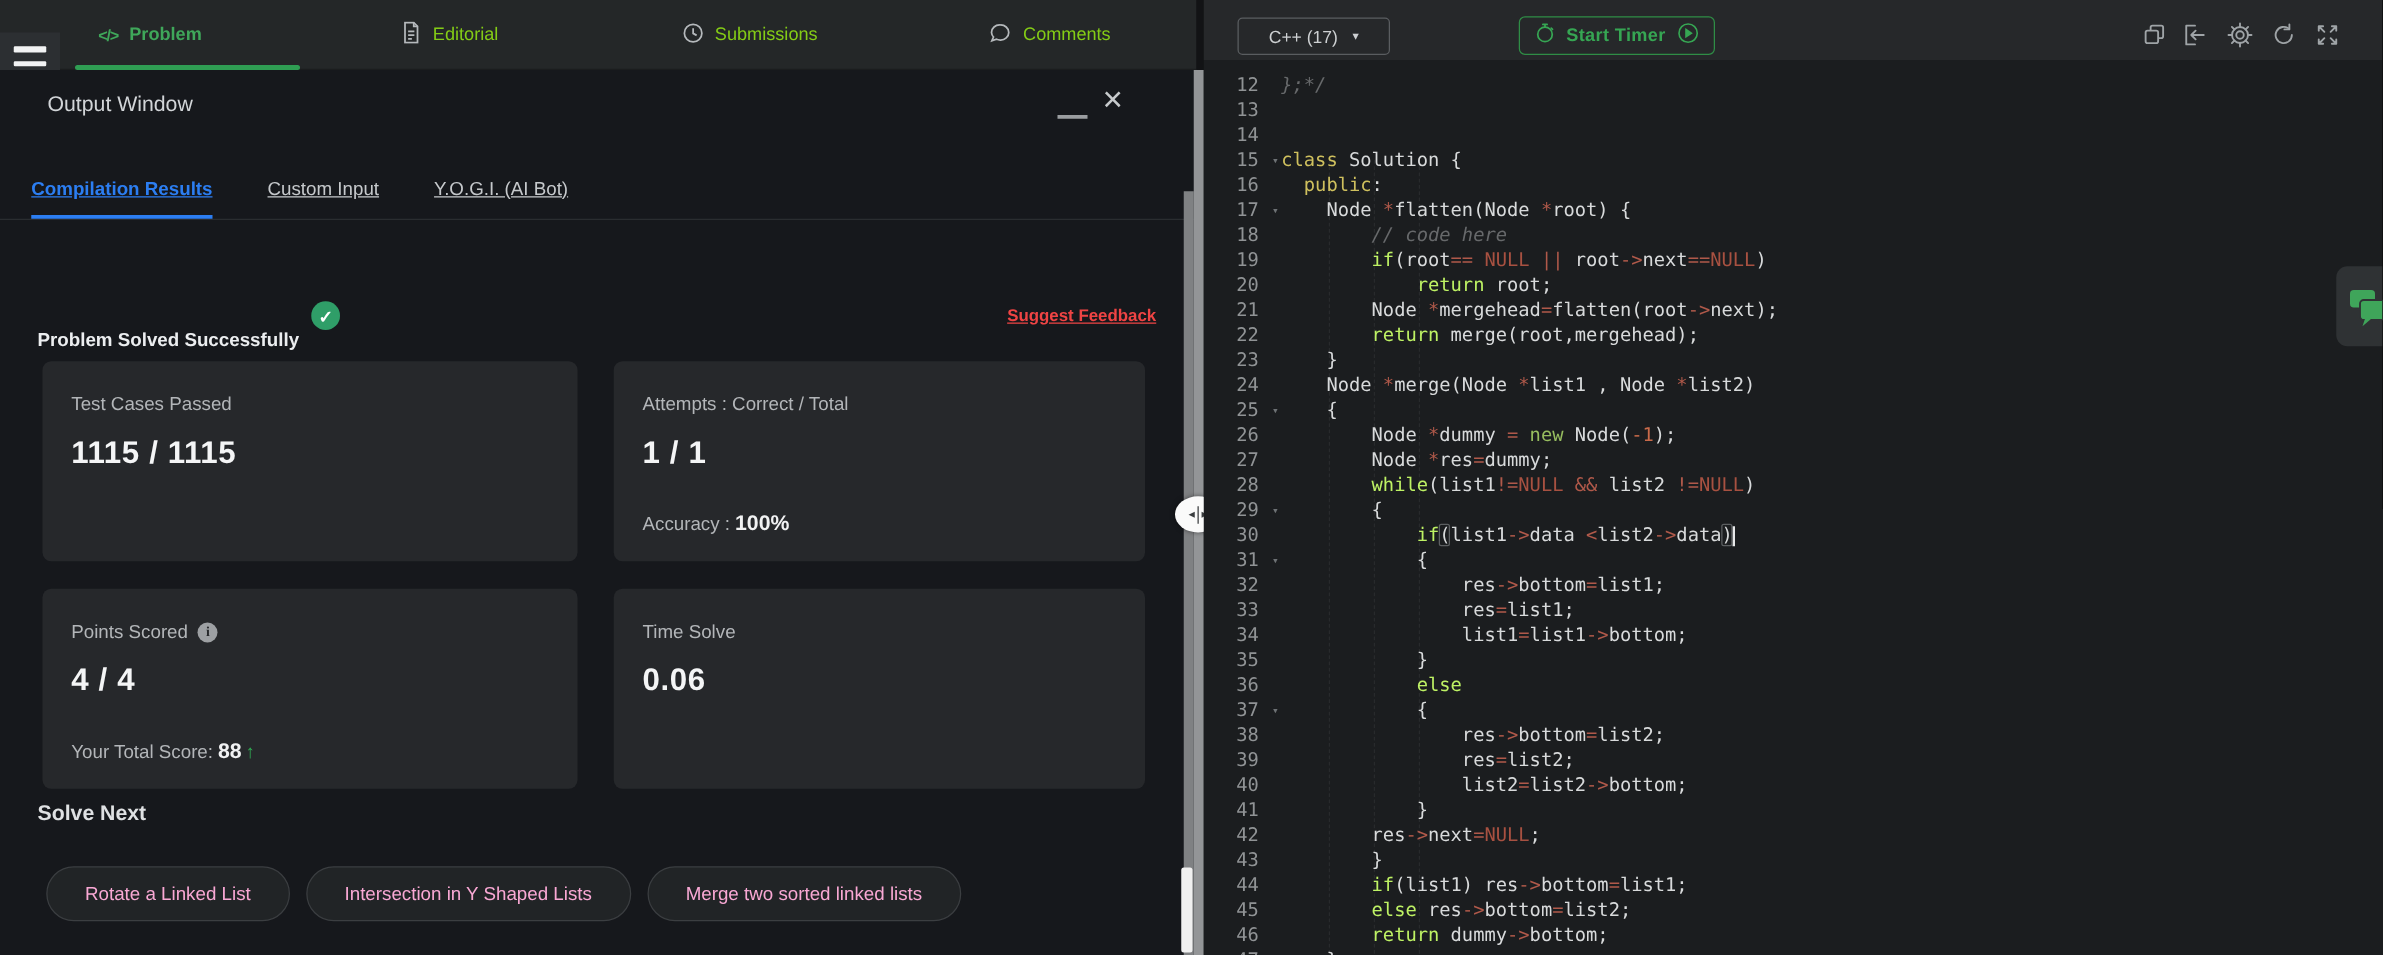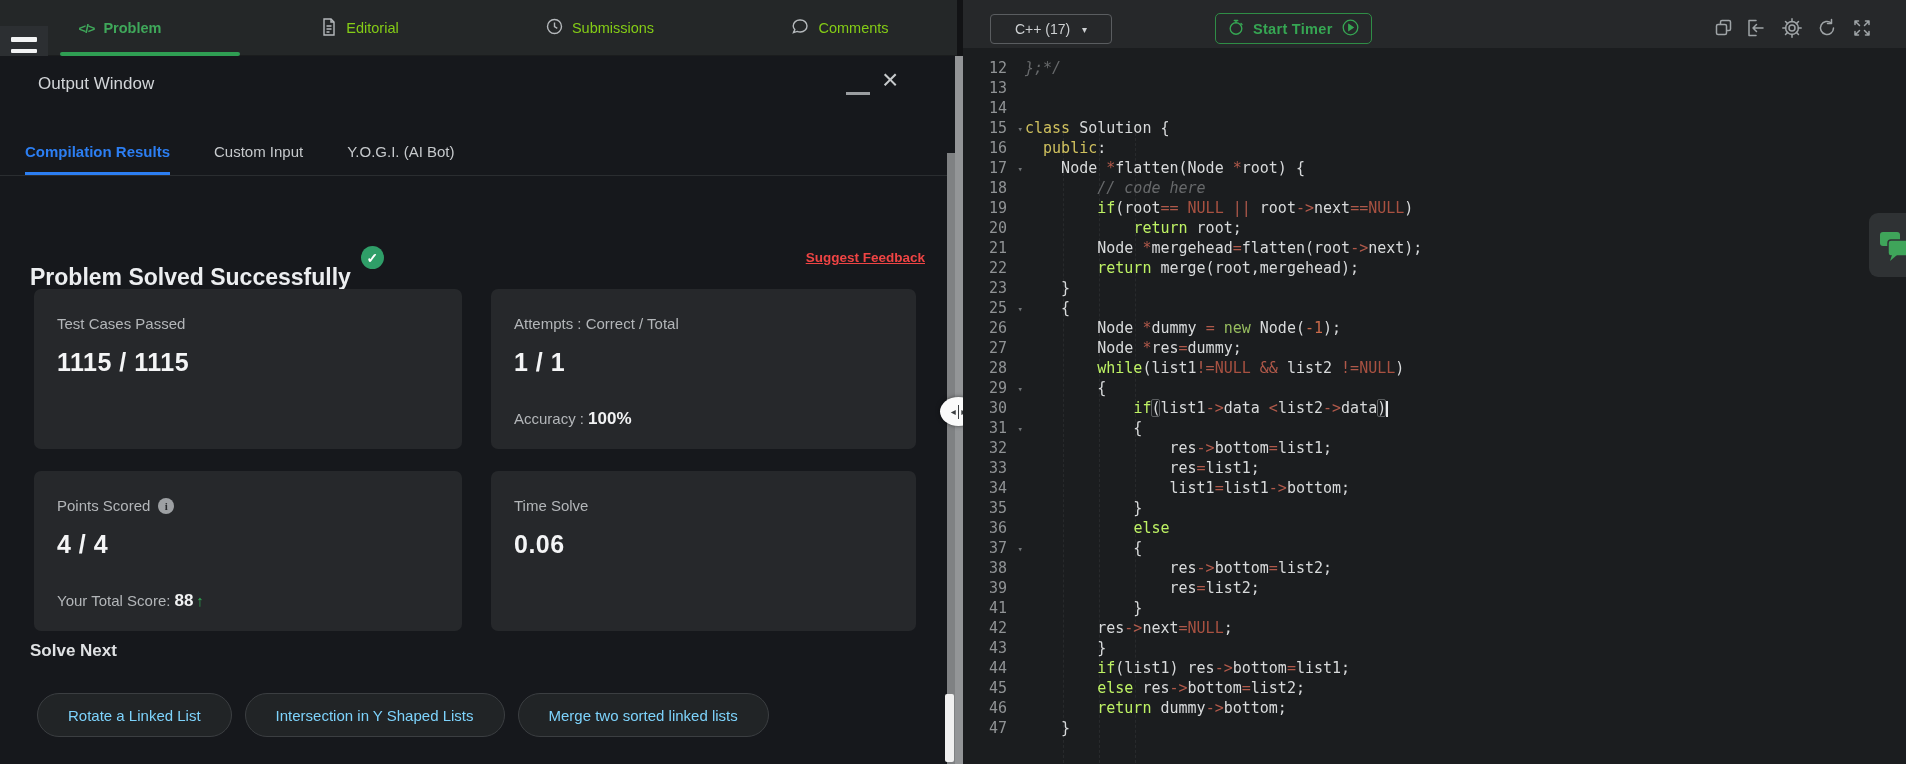--- a/index.html
+++ b/index.html
@@ -17,40 +17,40 @@
   #hamburger-box { position:absolute; left:0; top:26px; width:48px; height:50px; background:#2c2f32; display:flex; flex-direction:column; justify-content:center; gap:7px; padding:0 11px; cursor:pointer; }
   #hamburger-box i { display:block; height:4.5px; background:#f2f3f4; border-radius:1px; }
 
   
   #output-panel { position:absolute; left:0; top:56px; width:957px; height:708px; background:#16181c; }
   #ow-title { position:absolute; left:38px; top:18px; font-size:17px; color:#d2d5d8; }
   #ow-min { position:absolute; left:846px; top:30px; width:24px; height:10px; cursor:pointer; }
   #ow-min i { display:block; margin-top:6px; height:2.5px; background:#9a9da0; }
   #ow-close { position:absolute; left:882px; top:8px; font-size:28px; color:#c7cacc; cursor:pointer; font-weight:300; }
   #ow-tabs { position:absolute; left:0; top:74px; width:100%; height:46px; display:flex; gap:44px; padding-left:25px; border-bottom:1px solid #2a2d30; }
-  .ow-tab { height:100%; display:flex; align-items:center; color:#c6c9cc; font-size:15px; cursor:pointer; border-bottom:3px solid transparent; }
+  .ow-tab { height:100%; display:flex; align-items:center; color:#c6c9cc; font-size:15px; cursor:pointer; border-bottom:3px solid transparent;text-decoration:underline; }
   .ow-tab.active { color:#2c7ef2; font-weight:bold; border-bottom-color:#2c7ef2; }
 
   #status-row { position:absolute; left:30px; top:168px; width:895px; display:flex; align-items:center; }
-  #status-text { font-size:23px; font-weight:bold; color:#eceef0;margin-top:40px; }
+  #status-text { font-size:15px; font-weight:bold; color:#eceef0;margin-top:40px; }
   .check-circle { display:inline-flex; width:23px; height:23px; margin-left:10px; background:#2f9e68; border-radius:50%; color:#fff; font-size:14px; align-items:center; justify-content:center; font-weight:bold; }
   #feedback-link { margin-left:auto; font-size:13.5px; font-weight:bold; color:#ef4444; text-decoration:underline; cursor:pointer; }
 
   #cards { position:absolute; left:34px; top:233px; width:882px; display:grid; grid-template-columns:428px 425px; grid-auto-rows:160px; column-gap:29px; row-gap:22px; }
   .card { position:relative; background:#26282b; border-radius:7px; padding:26px 23px; }
   .card .label { font-size:15px; color:#b3b6b9; display:flex; align-items:center; gap:8px; }
   .card .value { margin-top:16px; font-size:25px; font-weight:bold; color:#f4f5f6; letter-spacing:.5px; }
   .card .sub { position:absolute; left:23px; bottom:20px; font-size:15px; color:#b3b6b9; }
   .card .sub b { color:#f1f2f3; font-size:17px; font-weight:bold; margin-left:4px; }
   .info-circle { display:inline-flex; width:16px; height:16px; background:#9da0a3; border-radius:50%; color:#26282b; font-size:11px; font-weight:bold; align-items:center; justify-content:center; font-family:"Liberation Serif", serif; cursor:pointer; }
   .up-arrow { color:#2fab52; font-weight:bold; margin-left:3px; font-size:15px; }
 
   #solve-next-title { position:absolute; left:30px; top:585px; font-size:17px; font-weight:bold; color:#dfe1e3; }
   #pills { position:absolute; left:37px; top:637px; display:flex; gap:13px; }
-  .pill { height:44px; display:flex; align-items:center; padding:0 30px; border:1px solid #3b3e41; border-radius:22px; background:#212426; color:#7dd3fc; font-size:15px; cursor:pointer; white-space:nowrap; }
+  .pill { height:44px; display:flex; align-items:center; padding:0 30px; border:1px solid #3b3e41; border-radius:22px; background:#212426; color:#f9a8d4; font-size:15px; cursor:pointer; white-space:nowrap; }
 
   
   #panel-divider { position:absolute; left:955px; top:56px; width:8px; height:708px; background:#939597; cursor:col-resize; }
   #left-scrollbar { position:absolute; left:947px; top:153px; width:8px; height:611px; background:#7f8183; }
   #left-scroll-thumb { position:absolute; left:945px; top:694px; width:9px; height:68px; background:#f0f0f0; border-radius:2px; }
   #divider-handle { position:absolute; left:940px; top:397px; width:37px; height:29px; background:#fafafa; border-radius:50%; display:flex; align-items:center; justify-content:center; gap:2px; cursor:col-resize; box-shadow:0 0 4px rgba(0,0,0,.5); }
   #divider-handle .tri { font-size:10px; color:#3a3d3f; line-height:1; }
   #divider-handle .bar { width:1.5px; height:14px; background:#3a3d3f; }
 
   
@@ -231,35 +231,37 @@
         <div class="code-line"><div class="gutter"><span class="num">14</span></div><div class="code"></div></div>
         <div class="code-line"><div class="gutter"><span class="num">15</span><span class="fold">▾</span></div><div class="code"><span class="tk-typ">class</span><span class="tk-pln"> Solution {</span></div></div>
         <div class="code-line"><div class="gutter"><span class="num">16</span></div><div class="code"><span class="tk-pln">  </span><span class="tk-typ">public</span><span class="tk-pln">:</span></div></div>
         <div class="code-line"><div class="gutter"><span class="num">17</span><span class="fold">▾</span></div><div class="code"><span class="tk-pln">    Node </span><span class="tk-op">*</span><span class="tk-pln">flatten(Node </span><span class="tk-op">*</span><span class="tk-pln">root) {</span></div></div>
         <div class="code-line"><div class="gutter"><span class="num">18</span></div><div class="code"><span class="tk-pln">        </span><span class="tk-cmt">// code here</span></div></div>
         <div class="code-line"><div class="gutter"><span class="num">19</span></div><div class="code"><span class="tk-pln">        </span><span class="tk-kwd">if</span><span class="tk-pln">(root</span><span class="tk-op">==</span><span class="tk-pln"> </span><span class="tk-nul">NULL</span><span class="tk-pln"> </span><span class="tk-op">||</span><span class="tk-pln"> root</span><span class="tk-op">-&gt;</span><span class="tk-pln">next</span><span class="tk-op">==</span><span class="tk-nul">NULL</span><span class="tk-pln">)</span></div></div>
         <div class="code-line"><div class="gutter"><span class="num">20</span></div><div class="code"><span class="tk-pln">            </span><span class="tk-kwd">return</span><span class="tk-pln"> root;</span></div></div>
         <div class="code-line"><div class="gutter"><span class="num">21</span></div><div class="code"><span class="tk-pln">        Node </span><span class="tk-op">*</span><span class="tk-pln">mergehead</span><span class="tk-op">=</span><span class="tk-pln">flatten(root</span><span class="tk-op">-&gt;</span><span class="tk-pln">next);</span></div></div>
         <div class="code-line"><div class="gutter"><span class="num">22</span></div><div class="code"><span class="tk-pln">        </span><span class="tk-kwd">return</span><span class="tk-pln"> merge(root,mergehead);</span></div></div>
         <div class="code-line"><div class="gutter"><span class="num">23</span></div><div class="code"><span class="tk-pln">    }</span></div></div>
+        <div class="code-line"><div class="gutter"><span class="num">24</span></div><div class="code"><span class="tk-pln">    Node </span><span class="tk-op">*</span><span class="tk-pln">merge(Node </span><span class="tk-op">*</span><span class="tk-pln">list1 , Node </span><span class="tk-op">*</span><span class="tk-pln">list2)</span></div></div>
         <div class="code-line"><div class="gutter"><span class="num">25</span><span class="fold">▾</span></div><div class="code"><span class="tk-pln">    {</span></div></div>
         <div class="code-line"><div class="gutter"><span class="num">26</span></div><div class="code"><span class="tk-pln">        Node </span><span class="tk-op">*</span><span class="tk-pln">dummy </span><span class="tk-op">=</span><span class="tk-pln"> </span><span class="tk-kwd2">new</span><span class="tk-pln"> Node(</span><span class="tk-num">-1</span><span class="tk-pln">);</span></div></div>
         <div class="code-line"><div class="gutter"><span class="num">27</span></div><div class="code"><span class="tk-pln">        Node </span><span class="tk-op">*</span><span class="tk-pln">res</span><span class="tk-op">=</span><span class="tk-pln">dummy;</span></div></div>
         <div class="code-line"><div class="gutter"><span class="num">28</span></div><div class="code"><span class="tk-pln">        </span><span class="tk-kwd">while</span><span class="tk-pln">(list1</span><span class="tk-op">!=</span><span class="tk-nul">NULL</span><span class="tk-pln"> </span><span class="tk-op">&amp;&amp;</span><span class="tk-pln"> list2 </span><span class="tk-op">!=</span><span class="tk-nul">NULL</span><span class="tk-pln">)</span></div></div>
         <div class="code-line"><div class="gutter"><span class="num">29</span><span class="fold">▾</span></div><div class="code"><span class="tk-pln">        {</span></div></div>
         <div class="code-line"><div class="gutter"><span class="num">30</span></div><div class="code"><span class="tk-pln">            </span><span class="tk-kwd">if</span><span class="tk-hl">(</span><span class="tk-pln">list1</span><span class="tk-op">-&gt;</span><span class="tk-pln">data </span><span class="tk-op">&lt;</span><span class="tk-pln">list2</span><span class="tk-op">-&gt;</span><span class="tk-pln">data</span><span class="tk-hl">)</span><span class="tk-cur"></span></div></div>
         <div class="code-line"><div class="gutter"><span class="num">31</span><span class="fold">▾</span></div><div class="code"><span class="tk-pln">            {</span></div></div>
         <div class="code-line"><div class="gutter"><span class="num">32</span></div><div class="code"><span class="tk-pln">                res</span><span class="tk-op">-&gt;</span><span class="tk-pln">bottom</span><span class="tk-op">=</span><span class="tk-pln">list1;</span></div></div>
         <div class="code-line"><div class="gutter"><span class="num">33</span></div><div class="code"><span class="tk-pln">                res</span><span class="tk-op">=</span><span class="tk-pln">list1;</span></div></div>
         <div class="code-line"><div class="gutter"><span class="num">34</span></div><div class="code"><span class="tk-pln">                list1</span><span class="tk-op">=</span><span class="tk-pln">list1</span><span class="tk-op">-&gt;</span><span class="tk-pln">bottom;</span></div></div>
         <div class="code-line"><div class="gutter"><span class="num">35</span></div><div class="code"><span class="tk-pln">            }</span></div></div>
         <div class="code-line"><div class="gutter"><span class="num">36</span></div><div class="code"><span class="tk-pln">            </span><span class="tk-kwd">else</span></div></div>
         <div class="code-line"><div class="gutter"><span class="num">37</span><span class="fold">▾</span></div><div class="code"><span class="tk-pln">            {</span></div></div>
         <div class="code-line"><div class="gutter"><span class="num">38</span></div><div class="code"><span class="tk-pln">                res</span><span class="tk-op">-&gt;</span><span class="tk-pln">bottom</span><span class="tk-op">=</span><span class="tk-pln">list2;</span></div></div>
         <div class="code-line"><div class="gutter"><span class="num">39</span></div><div class="code"><span class="tk-pln">                res</span><span class="tk-op">=</span><span class="tk-pln">list2;</span></div></div>
+        <div class="code-line"><div class="gutter"><span class="num">40</span></div><div class="code"><span class="tk-pln">                list2</span><span class="tk-op">=</span><span class="tk-pln">list2</span><span class="tk-op">-&gt;</span><span class="tk-pln">bottom;</span></div></div>
         <div class="code-line"><div class="gutter"><span class="num">41</span></div><div class="code"><span class="tk-pln">            }</span></div></div>
         <div class="code-line"><div class="gutter"><span class="num">42</span></div><div class="code"><span class="tk-pln">        res</span><span class="tk-op">-&gt;</span><span class="tk-pln">next</span><span class="tk-op">=</span><span class="tk-nul">NULL</span><span class="tk-pln">;</span></div></div>
         <div class="code-line"><div class="gutter"><span class="num">43</span></div><div class="code"><span class="tk-pln">        }</span></div></div>
         <div class="code-line"><div class="gutter"><span class="num">44</span></div><div class="code"><span class="tk-pln">        </span><span class="tk-kwd">if</span><span class="tk-pln">(list1) res</span><span class="tk-op">-&gt;</span><span class="tk-pln">bottom</span><span class="tk-op">=</span><span class="tk-pln">list1;</span></div></div>
         <div class="code-line"><div class="gutter"><span class="num">45</span></div><div class="code"><span class="tk-pln">        </span><span class="tk-kwd">else</span><span class="tk-pln"> res</span><span class="tk-op">-&gt;</span><span class="tk-pln">bottom</span><span class="tk-op">=</span><span class="tk-pln">list2;</span></div></div>
         <div class="code-line"><div class="gutter"><span class="num">46</span></div><div class="code"><span class="tk-pln">        </span><span class="tk-kwd">return</span><span class="tk-pln"> dummy</span><span class="tk-op">-&gt;</span><span class="tk-pln">bottom;</span></div></div>
         <div class="code-line"><div class="gutter"><span class="num">47</span></div><div class="code"><span class="tk-pln">    }</span></div></div>
       </div>
   </div>
 

